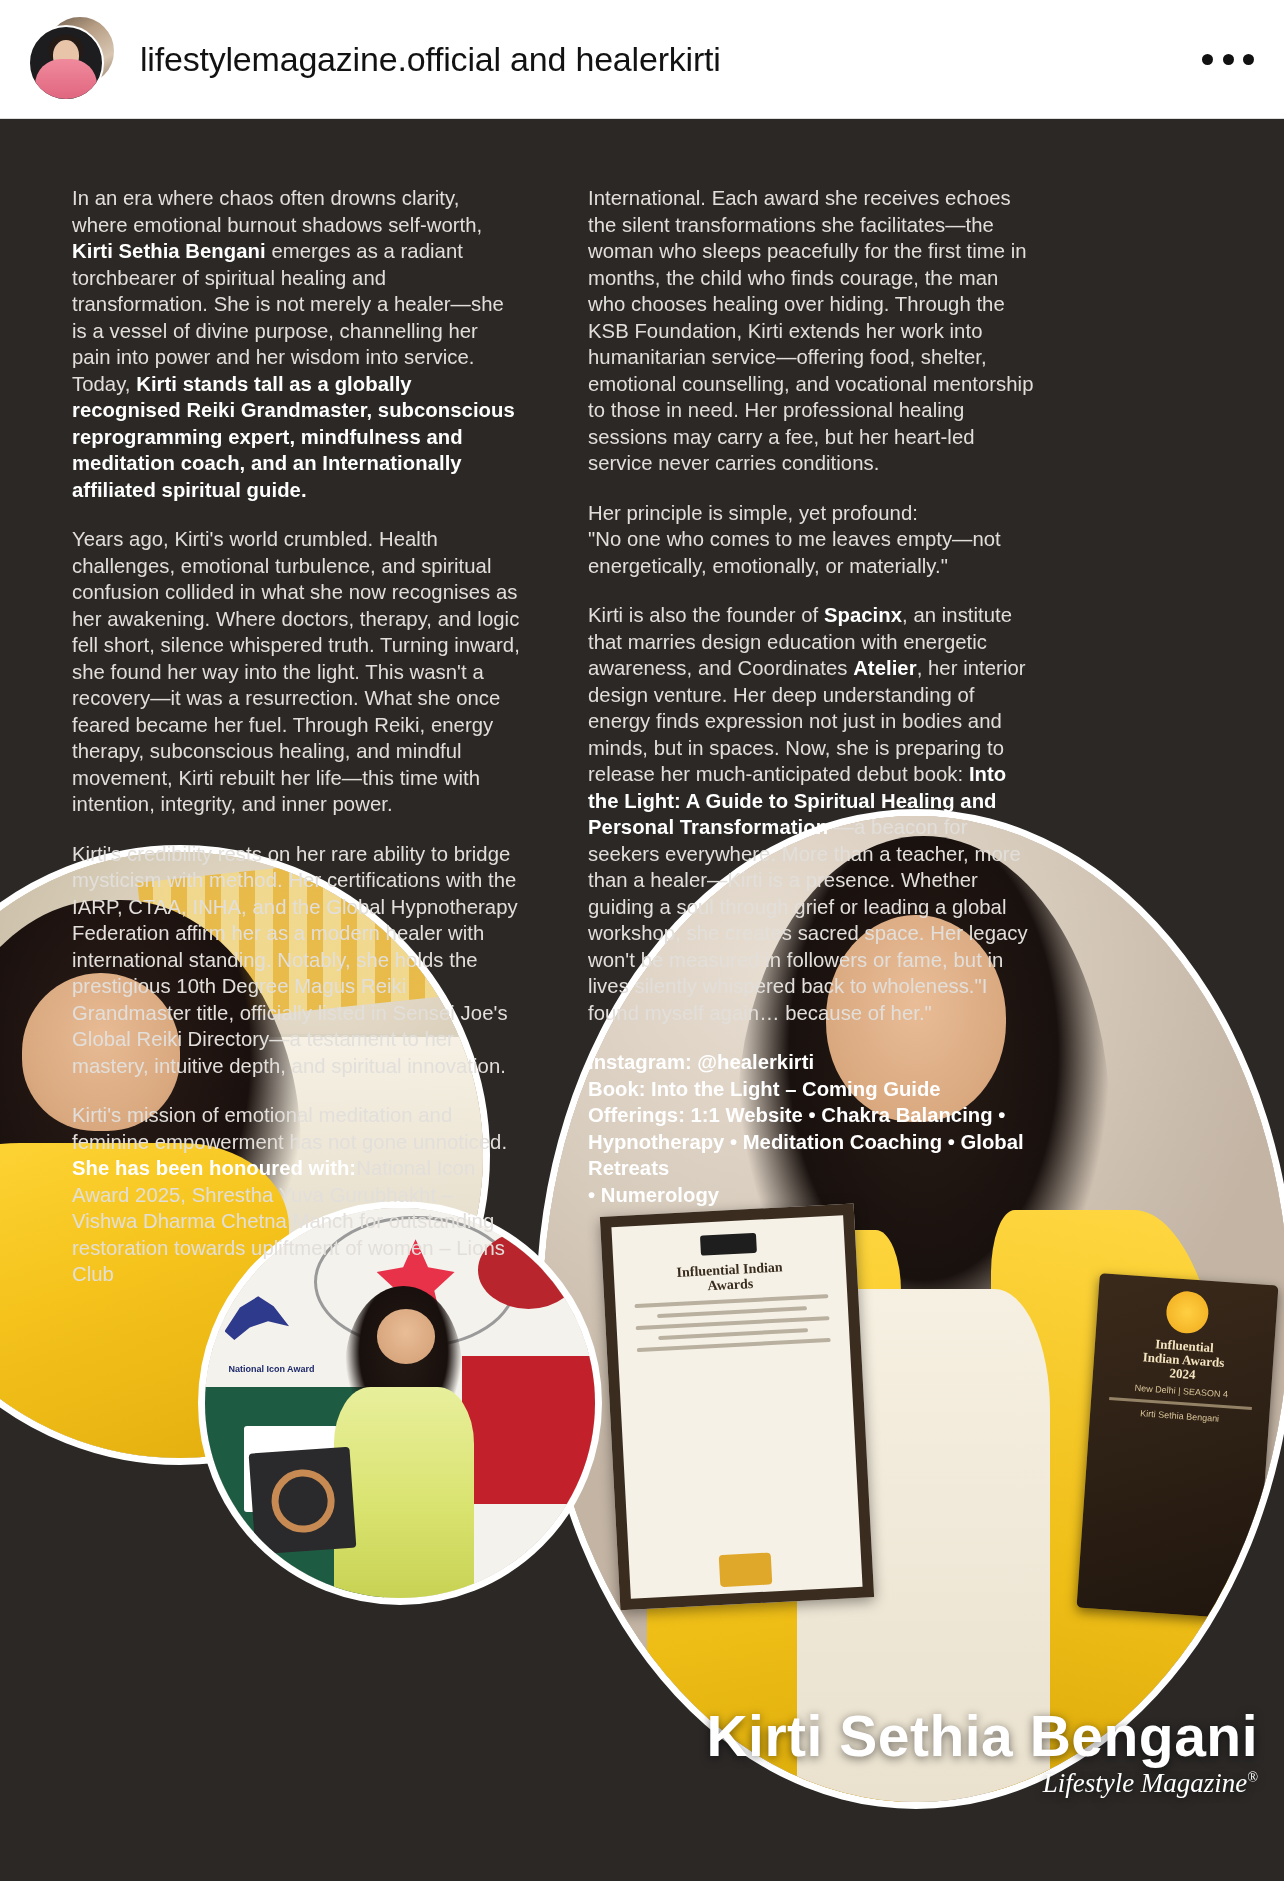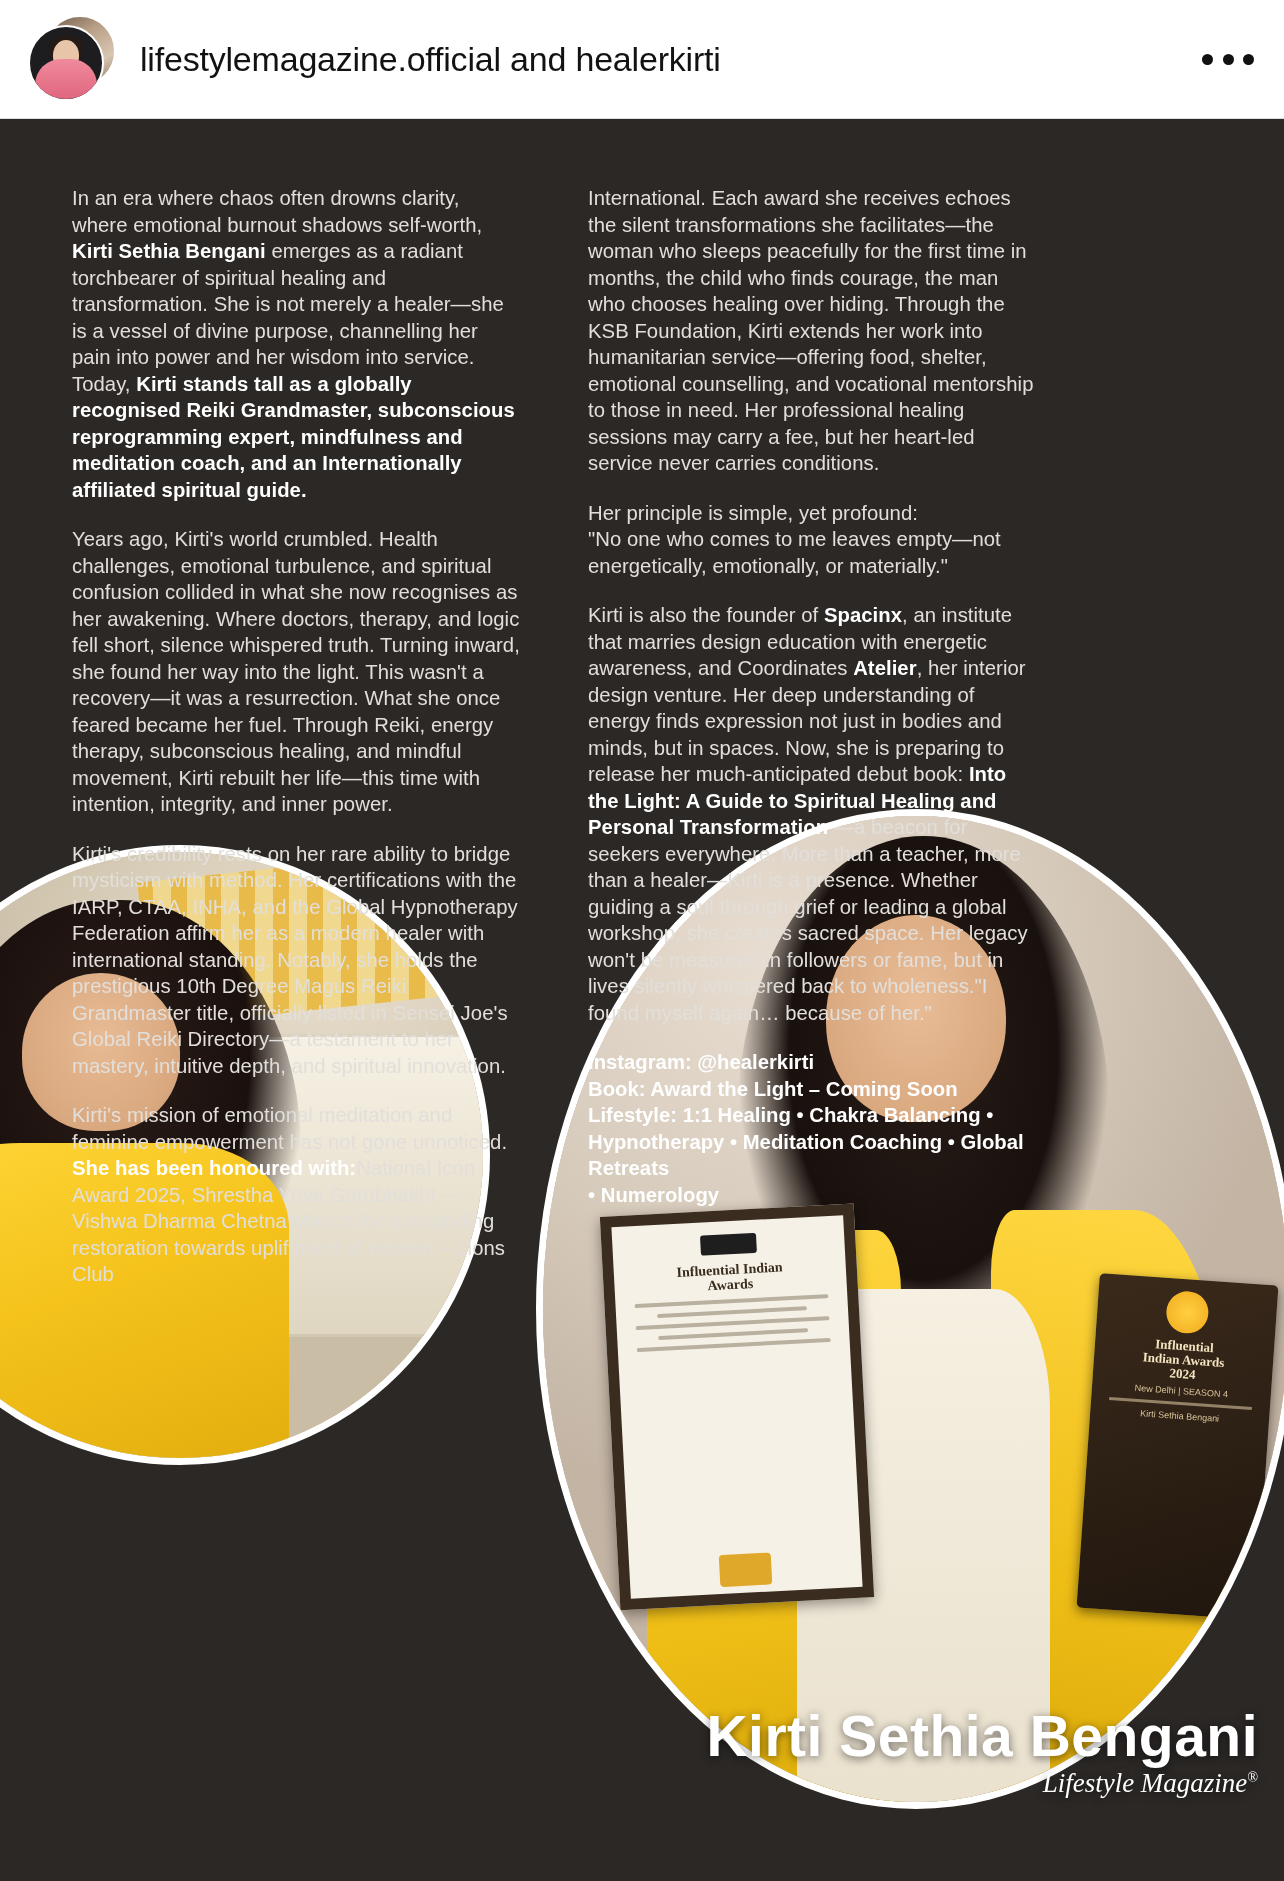--- a/index.html
+++ b/index.html
@@ -491,20 +491,41 @@
         <div class="scene sc-left">
           <div class="beam"></div>
           <div class="chairs"></div>
           <div class="hair"></div>
           <div class="kurta"></div>
           <div class="dupatta"></div>
           <div class="face"></div>
         </div>
       </div>
 
+      <div class="circ mid">
+        <div class="scene sc-mid">
+          <div class="backdrop">
+            <div class="bd-white"></div>
+            <div class="bd-ring"></div>
+            <div class="bd-lotus"></div>
+            <div class="bd-zee"></div>
+            <div class="bd-laurel"></div>
+            <div class="bd-green"></div>
+            <div class="bd-red"></div>
+            <div class="bd-book"></div>
+            <div class="banner-txt">National Icon Award</div>
+          </div>
+          <div class="woman-hair"></div>
+          <div class="woman-dress"></div>
+          <div class="woman-face"></div>
+          <div class="award-plate">
+            <div class="award-ring"></div>
+          </div>
+        </div>
+      </div>
     </div>
 
     <div class="columns">
 
       <div class="col">
 
         <p class="para"><span>In an era where chaos often drowns clarity, where emotional burnout shadows self-worth, </span><b>Kirti Sethia Bengani</b><span> emerges as a radiant torchbearer of spiritual healing and transformation. She is not merely a healer—she is a vessel of divine purpose, channelling her pain into power and her wisdom into service. Today, </span><b>Kirti stands tall as a globally recognised Reiki Grandmaster, subconscious reprogramming expert, mindfulness and meditation coach, and an Internationally affiliated spiritual guide.</b></p>
 
         <p class="para">Years ago, Kirti's world crumbled. Health challenges, emotional turbulence, and spiritual confusion collided in what she now recognises as her awakening. Where doctors, therapy, and logic fell short, silence whispered truth. Turning inward, she found her way into the light. This wasn't a recovery—it was a resurrection. What she once feared became her fuel. Through Reiki, energy therapy, subconscious healing, and mindful movement, Kirti rebuilt her life—this time with intention, integrity, and inner power.</p>
 
@@ -516,22 +537,22 @@
       <div class="col">
 
         <p class="para">International. Each award she receives echoes the silent transformations she facilitates—the woman who sleeps peacefully for the first time in months, the child who finds courage, the man who chooses healing over hiding. Through the KSB Foundation, Kirti extends her work into humanitarian service—offering food, shelter, emotional counselling, and vocational mentorship to those in need. Her professional healing sessions may carry a fee, but her heart-led service never carries conditions.</p>
 
         <p class="para"><span>Her principle is simple, yet profound:</span><br><span>"No one who comes to me leaves empty—not energetically, emotionally, or materially."</span></p>
 
         <p class="para"><span>Kirti is also the founder of </span><b>Spacinx</b><span>, an institute that marries design education with energetic awareness, and Coordinates </span><b>Atelier</b><span>, her interior design venture. Her deep understanding of energy finds expression not just in bodies and minds, but in spaces. Now, she is preparing to release her much-anticipated debut book: </span><b>Into the Light: A Guide to Spiritual Healing and Personal Transformation</b><span> —a beacon for seekers everywhere. More than a teacher, more than a healer—Kirti is a presence. Whether guiding a soul through grief or leading a global workshop, she creates sacred space. Her legacy won't be measured in followers or fame, but in lives silently whispered back to wholeness."I found myself again… because of her."</span></p>
 
         <div class="contact">
           <div>Instagram: @healerkirti</div>
-          <div>Book: Award the Light – Coming Soon</div>
-          <div>Lifestyle: 1:1 Healing • Chakra Balancing •</div>
+          <div>Book: Into the Light – Coming Guide</div>
+          <div>Offerings: 1:1 Website • Chakra Balancing •</div>
           <div>Hypnotherapy • Meditation Coaching • Global Retreats</div>
           <div>• Numerology</div>
         </div>
       </div>
     </div>
 
     <div class="name-overlay">
       <div class="nm">Kirti Sethia Bengani</div>
       <div class="sub"><span>Lifestyle Magazine</span><sup>®</sup></div>
     </div>

